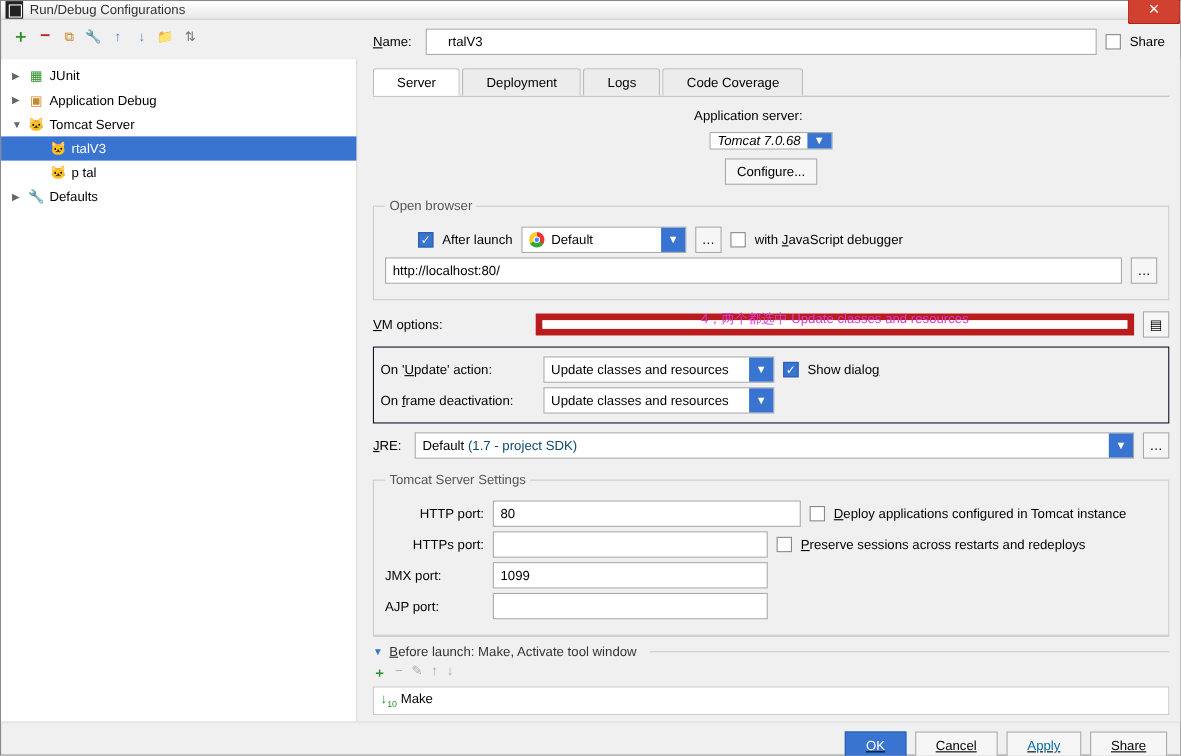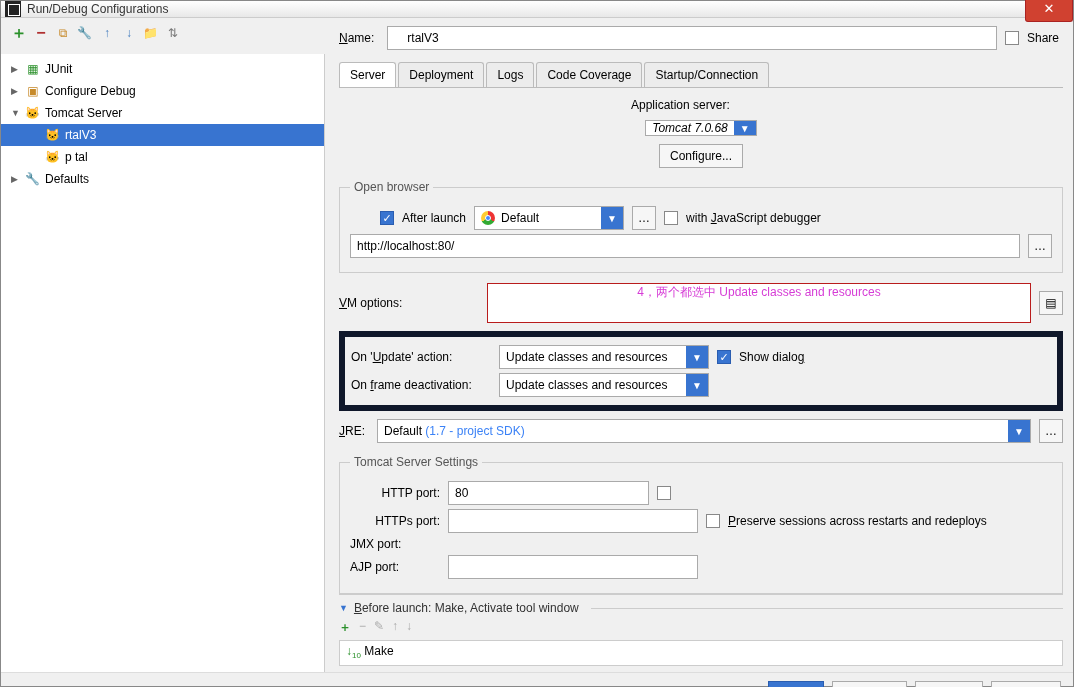--- a/index.html
+++ b/index.html
@@ -18,43 +18,43 @@
 .tree-item.child { padding-left:44px;}
 .tree-item.selected { background:#3874d0; color:#fff;}
 .tri { font-size:9px; color:#666; width:10px; display:inline-block;}
 .tree-icon { width:16px; height:16px; display:inline-flex; align-items:center; justify-content:center;}
 .right { flex:1; padding: 0 10px 6px 14px; display:flex; flex-direction:column; background:#f0f0f0;}
 .row { display:flex; align-items:center; margin:4px 0; gap:8px;}
 .label { min-width: 140px; }
 .u { text-decoration: underline; }
 input[type=text].field { height:24px; border:1px solid #aaa; padding:0 6px; background:#fff;}
 .tabs { display:flex; border-bottom:1px solid #bbb; margin-top:8px;}
-.tab { padding:5px 10px; border:1px solid #bbb; border-bottom:none; background:#ececec; margin-right:2px; cursor:pointer; border-radius:3px 3px 0 0;}
+.tab { padding:5px 21px; border:1px solid #bbb; border-bottom:none; background:#ececec; margin-right:2px; cursor:pointer; border-radius:3px 3px 0 0;}
 .tab.active { background:#fff;}
 .select-wrap { display:flex; align-items:center; height:24px; border:1px solid #aaa; background:#fff;}
 .select-wrap .txt { flex:1; padding:0 6px;}
 .select-wrap .arrow { width:22px; height:100%; background:#3874d0; color:#fff; display:flex; align-items:center; justify-content:center; font-size:10px; cursor:pointer;}
 .btn { height:24px; border:1px solid #aaa; background:#f6f6f6; padding:0 10px; cursor:pointer;}
 .smallbtn { width:24px; height:24px; border:1px solid #aaa; background:#f6f6f6; cursor:pointer; display:flex; align-items:center; justify-content:center;}
 .check { width:14px; height:14px; border:1px solid #888; background:#fff; display:inline-flex; align-items:center; justify-content:center; cursor:pointer; font-size:11px;}
 .check.checked{ background:#3874d0; color:#fff; border-color:#2a5db0;}
 fieldset { border:1px solid #ccc; padding:8px 10px 10px; margin-top:8px;}
 legend { padding:0 4px; color:#555;}
-.annot-box { border:6px solid #0f172a; padding:4px 6px;}
+.annot-box { border:1px solid #0f172a; padding:4px 6px;}
 .chrome-wrap{position:relative;width:14px;height:14px;}
 .chrome-wrap span{position:absolute;border-radius:50%;}
 .bottom-pane { margin-top:8px;}
 .bl-head { display:flex; align-items:center; color:#333; gap:6px;}
 .bl-tb { display:flex; gap:8px; margin:4px 0;}
 .bl-list { border:1px solid #ccc; background:#fff; height:26px; padding:3px 6px;}
 .dlg-btns { display:flex; justify-content:flex-end; gap:8px; padding:8px 12px 10px; border-top:1px solid #ddd;text-decoration:underline;}
 .dlg-btn { height:26px; padding:0 18px; border:1px solid #aaa; background:#f6f6f6; cursor:pointer;}
 .dlg-btn.primary { background:#3874d0; color:#fff; border-color:#2a5db0;}
 .dlg-btn.disabled { color:#0369a1;}
-.muted{ color:#3b82f6; }
+.muted{ color:#0c4a6e; }
 .pink-note{ color:#d63cd6; text-align:center; flex:1;}
 </style>
 </head>
 <body>
 
 <div class="window">
   <div class="titlebar">
     <div class="titlebar-icon"></div>
     <div class="title-text">Run/Debug Configurations</div>
     <div class="close-btn">✕</div>
@@ -86,21 +86,21 @@
   <div class="main">
     <div class="left">
       <div class="tree-item">
           <span class="tri">▶</span>
           <span class="tree-icon" style="color:#2a902a;">▦</span>
           <span>JUnit</span>
         </div>
       <div class="tree-item">
           <span class="tri">▶</span>
           <span class="tree-icon" style="color:#c78a2a;">▣</span>
-          <span>Configure Debug</span>
+          <span>Application Debug</span>
         </div>
       <div class="tree-item">
           <span class="tri">▼</span>
           <span class="tree-icon" style="color:#c78a2a;">🐱</span>
           <span>Tomcat Server</span>
         </div>
       <div class="tree-item child selected">
           <span class="tree-icon">🐱</span>
           <span>    rtalV3</span>
         </div>
@@ -115,21 +115,20 @@
         </div>
     </div>
 
     <div class="right">
 
       <div class="tabs">
         <div class="tab active">Server</div>
         <div class="tab">Deployment</div>
         <div class="tab">Logs</div>
         <div class="tab">Code Coverage</div>
-        <div class="tab">Startup/Connection</div>
       </div>
 
       <div class="row" style="margin-top:10px;flex-direction:column;">
         <span class="label">Application server:</span>
         <div class="select-wrap" style="flex:1;font-style:italic;">
           <span class="txt">Tomcat 7.0.68</span>
           <span class="arrow">▼</span>
         </div>
         <button class="btn"><span>Configure...</span></button>
       </div>
@@ -154,21 +153,21 @@
           <span>with <span class="u">J</span>avaScript debugger</span>
         </div>
         <div class="row">
           <input type="text" class="field" style="flex: 1 1 0%;" value="http://localhost:80/">
           <button class="smallbtn">…</button>
         </div>
       </fieldset>
 
       <div class="row" style="margin-top:10px;">
         <span class="label"><span class="u">V</span>M options:</span>
-        <div style="flex:1;height:40px;border:1px solid #b91c1c;background:#fff;display:flex;align-items:flex-start;">
+        <div style="flex:1;height:20px;border:6px solid #b91c1c;background:#fff;display:flex;align-items:flex-end;">
           <span class="pink-note">4，两个都选中 Update classes and resources</span>
         </div>
         <button class="smallbtn">▤</button>
       </div>
 
       <div class="annot-box" style="margin-top:4px;">
         <div class="row">
           <span class="label">On '<span class="u">U</span>pdate' action:</span>
           <div class="select-wrap" style="width:210px;">
             <span class="txt">Update classes and resources</span>
@@ -192,31 +191,33 @@
           <span class="txt"><span>Default </span><span class="muted">(1.7 - project SDK)</span></span>
           <span class="arrow">▼</span>
         </div>
         <button class="smallbtn">…</button>
       </div>
 
       <fieldset>
         <legend>Tomcat Server Settings</legend>
         <div class="row">
           <span class="label" style="min-width:90px;text-align:right;">HTTP port:</span>
-          <input type="text" class="field" style="width: 201px;" value="80">
+          <input type="text" class="field" style="width: 280px;" value="80">
           <span class="check"></span>
+          <span><span class="u">D</span>eploy applications configured in Tomcat instance</span>
         </div>
         <div class="row">
           <span class="label" style="min-width:90px;text-align:right;">HTTPs port:</span>
           <input type="text" class="field" style="width: 250px;" value="">
           <span class="check"></span>
           <span><span class="u">P</span>reserve sessions across restarts and redeploys</span>
         </div>
         <div class="row">
           <span class="label" style="min-width:90px;text-align:left;">JMX port:</span>
+          <input type="text" class="field" style="width: 250px;" value="1099">
         </div>
         <div class="row">
           <span class="label" style="min-width:90px;text-align:left;">AJP port:</span>
           <input type="text" class="field" style="width: 250px;" value="">
         </div>
       </fieldset>
 
       <div class="bottom-pane" style="border-top:1px solid #ccc; padding-top:6px; margin-top:auto;">
         <div class="bl-head">
           <span style="color:#3874d0;font-size:9px;">▼</span>

